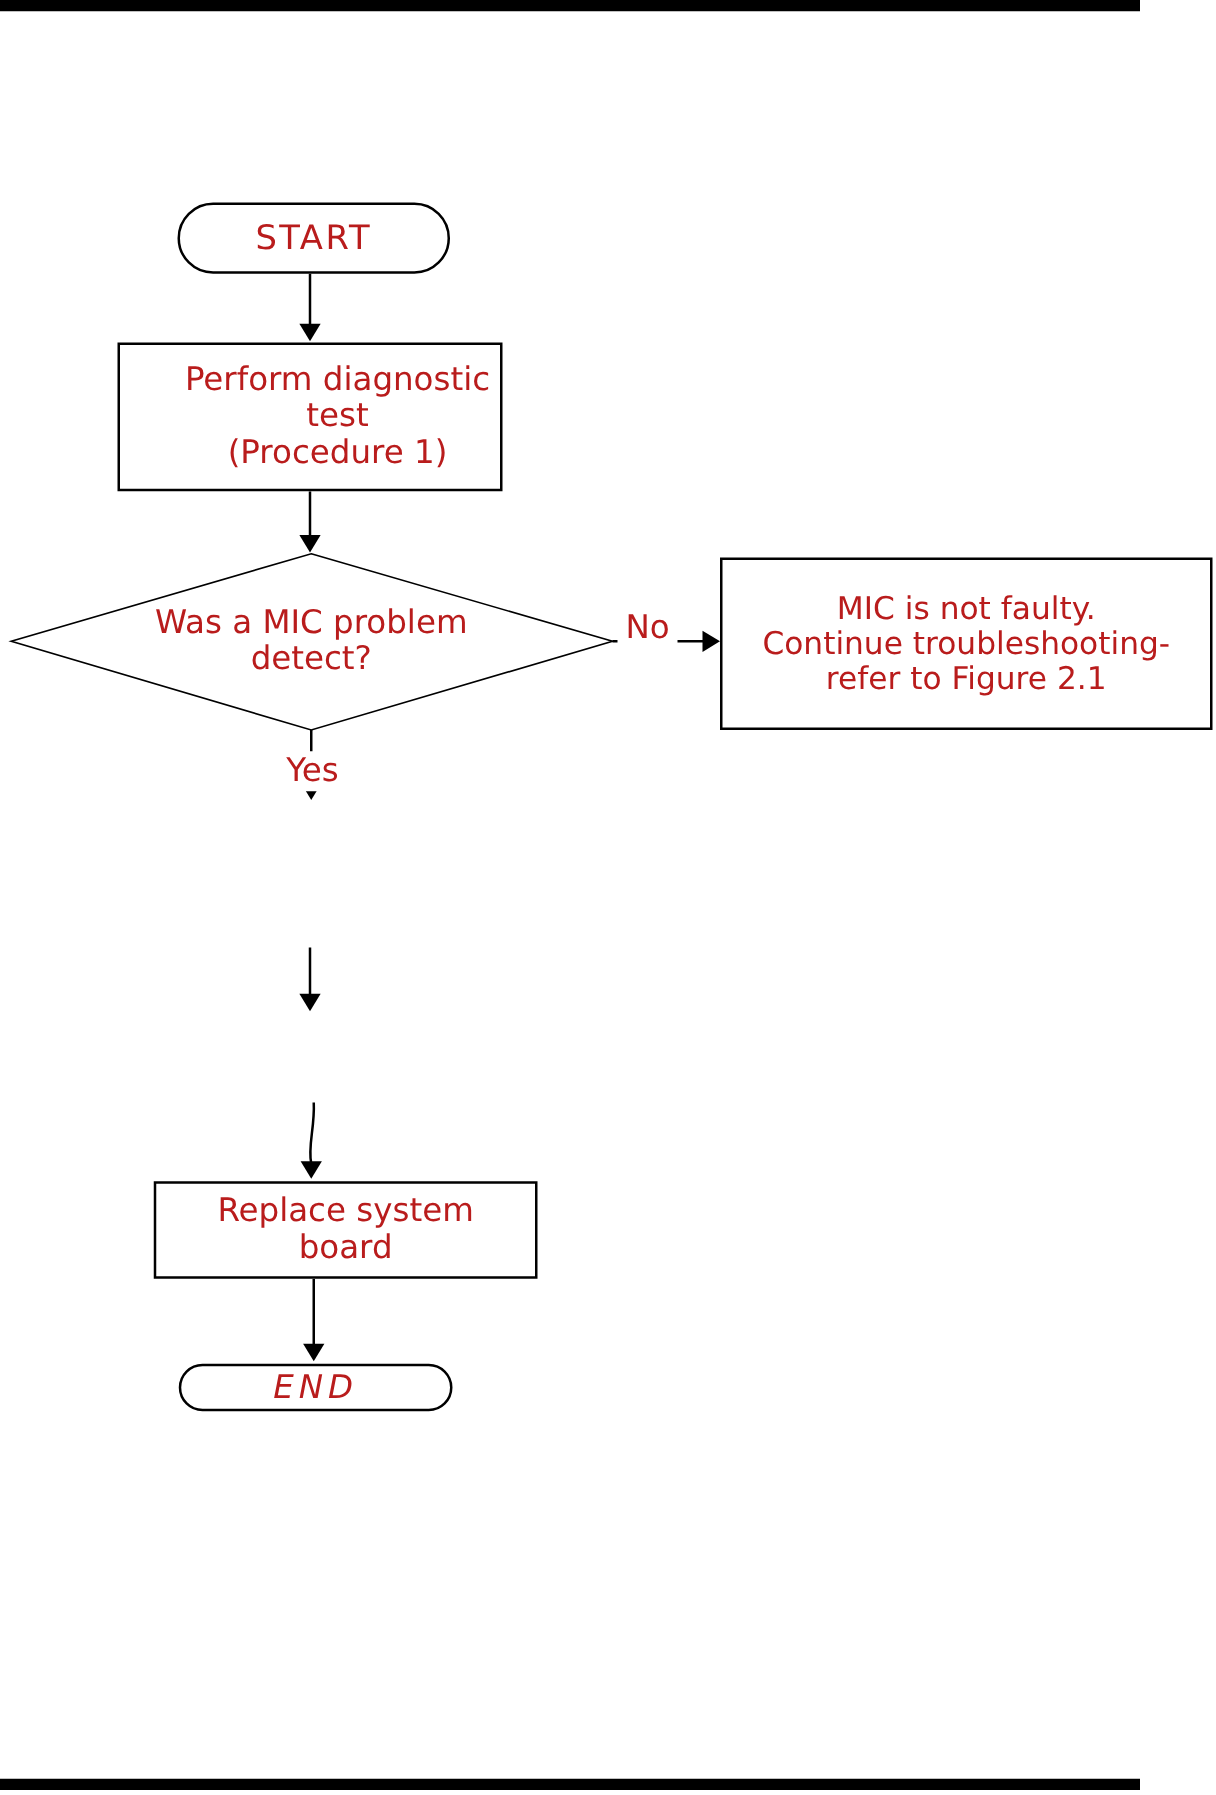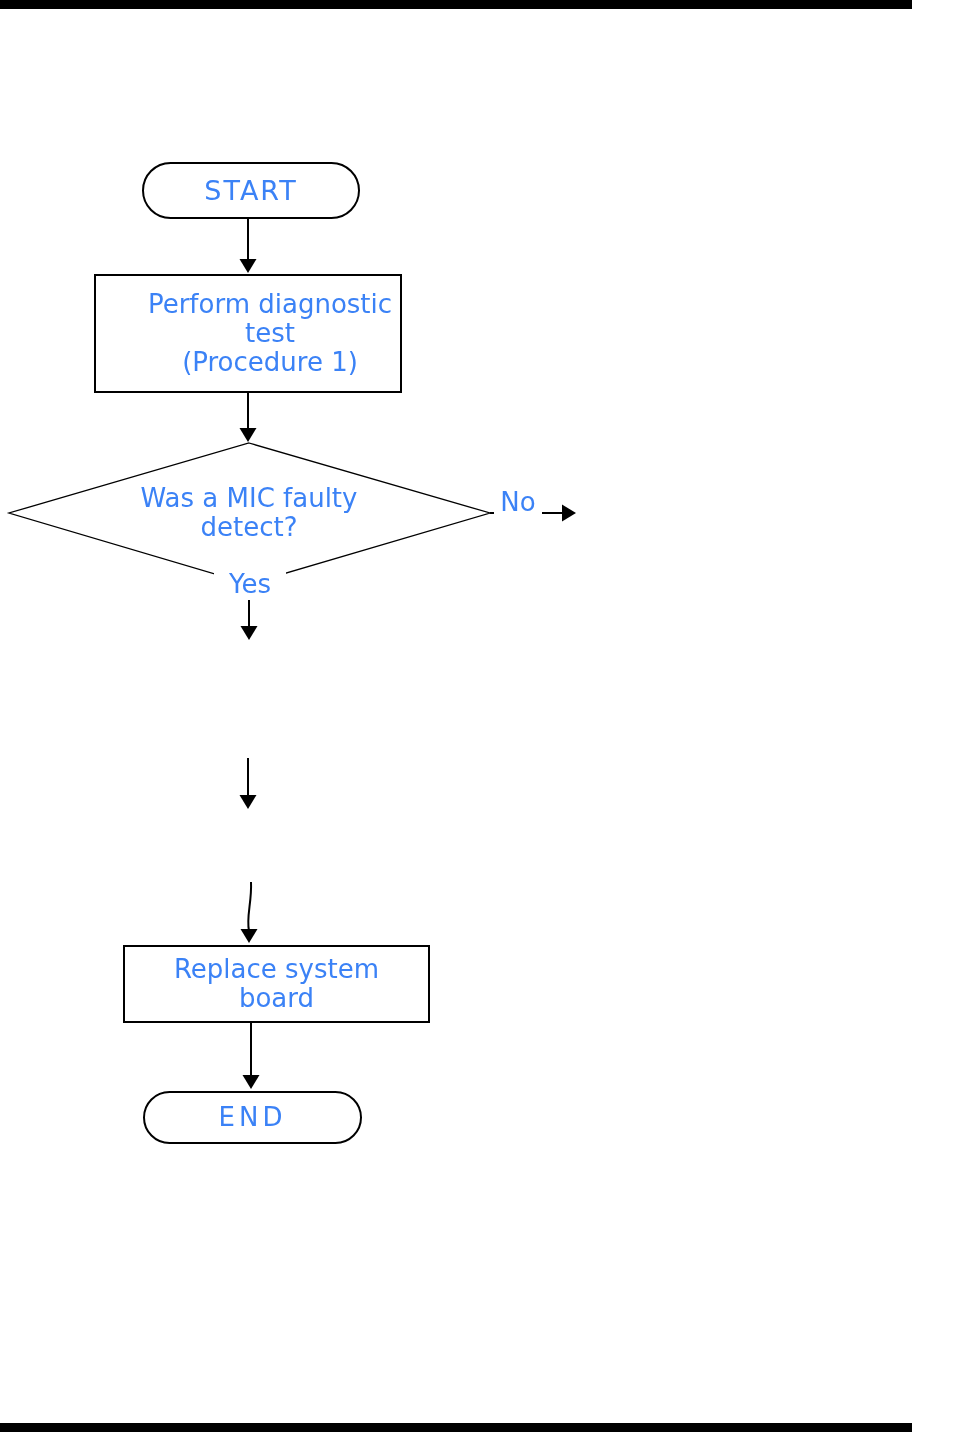--- a/index.html
+++ b/index.html
@@ -1,21 +1,21 @@
 <!DOCTYPE html>
 <html><head>
 <meta charset="utf-8">
 <style>
   html,body{margin:0;padding:0;background:#ffffff;}
   .canvas{
     position:relative;
     width:973px;height:1436px;
     background:#ffffff;
     font-family:"DejaVu Sans","Liberation Sans",sans-serif;
-    color:#3b82f6;
+    color:#b91c1c;
     overflow:hidden;
   }
   .bar{position:absolute;left:0;width:912px;height:9px;background:#000;z-index:3;}
   #bar-top{top:0;}
   #bar-bottom{top:1423px;}
   svg.wires{position:absolute;left:0;top:0;z-index:1;}
   .node{
     position:absolute;z-index:2;
     display:flex;align-items:center;justify-content:center;
     text-align:center;white-space:pre-line;
@@ -28,27 +28,27 @@
   #node-diagnostic{left:94px;top:274px;width:308px;height:119px;padding-left:44px;}
   #node-decision-text{
     position:absolute;left:59px;top:470px;width:380px;height:86px;z-index:2;
     display:flex;align-items:center;justify-content:center;text-align:center;
     white-space:pre-line;font-size:26px;line-height:29px;background:transparent;border:none;
   }
   #node-not-faulty{left:576px;top:446px;width:394px;height:138px;font-size:25px;line-height:28px;}
   #node-connector-check{left:95px;top:640px;width:307px;height:118px;font-size:25px;line-height:29px;}
   #node-replace-mic{left:86px;top:809px;width:324px;height:73px;font-size:27px;}
   #node-replace-board{left:98px;top:945px;width:307px;height:78px;margin-left:25px;}
-  #node-end{left:143px;top:1091px;width:219px;height:53px;border-radius:27px;letter-spacing:4px;}
+  #node-end{left:143px;top:1091px;width:219px;height:38px;border-radius:27px;letter-spacing:4px;font-style:italic;}
   .edge-label{
     position:absolute;z-index:2;background:#ffffff;
     display:flex;align-items:center;justify-content:center;
     font-size:26px;line-height:28px;
   }
-  #label-yes{left:214px;top:568px;width:72px;height:32px;}
+  #label-yes{left:214px;top:601px;width:72px;height:32px;}
   #label-no{left:494px;top:487px;width:48px;height:30px;text-align:center;}
 </style>
 </head>
 <body>
 
 <div class="canvas">
 
   <div id="bar-top" class="bar"></div>
   <div id="bar-bottom" class="bar"></div>
 
@@ -77,23 +77,26 @@
     <line x1="251" y1="1023" x2="251" y2="1077" stroke="#000" stroke-width="2"></line>
     <polygon points="251,1089 242.5,1075 259.5,1075" fill="#000"></polygon>
   </svg>
 
   <div id="node-start" class="node terminator">START</div>
 
   <div id="node-diagnostic" class="node">Perform diagnostic
 test
 (Procedure 1)</div>
 
-  <div id="node-decision-text">Was a MIC faulty
+  <div id="node-decision-text">Was a MIC problem
 detect?</div>
 
+  <div id="node-not-faulty" class="node">MIC is not faulty.
+Continue troubleshooting-
+refer to Figure 2.1</div>
 
 
 
   <div id="node-replace-board" class="node">Replace system
 board</div>
 
   <div id="node-end" class="node terminator">END</div>
 
   <div id="label-yes" class="edge-label">Yes</div>
 

